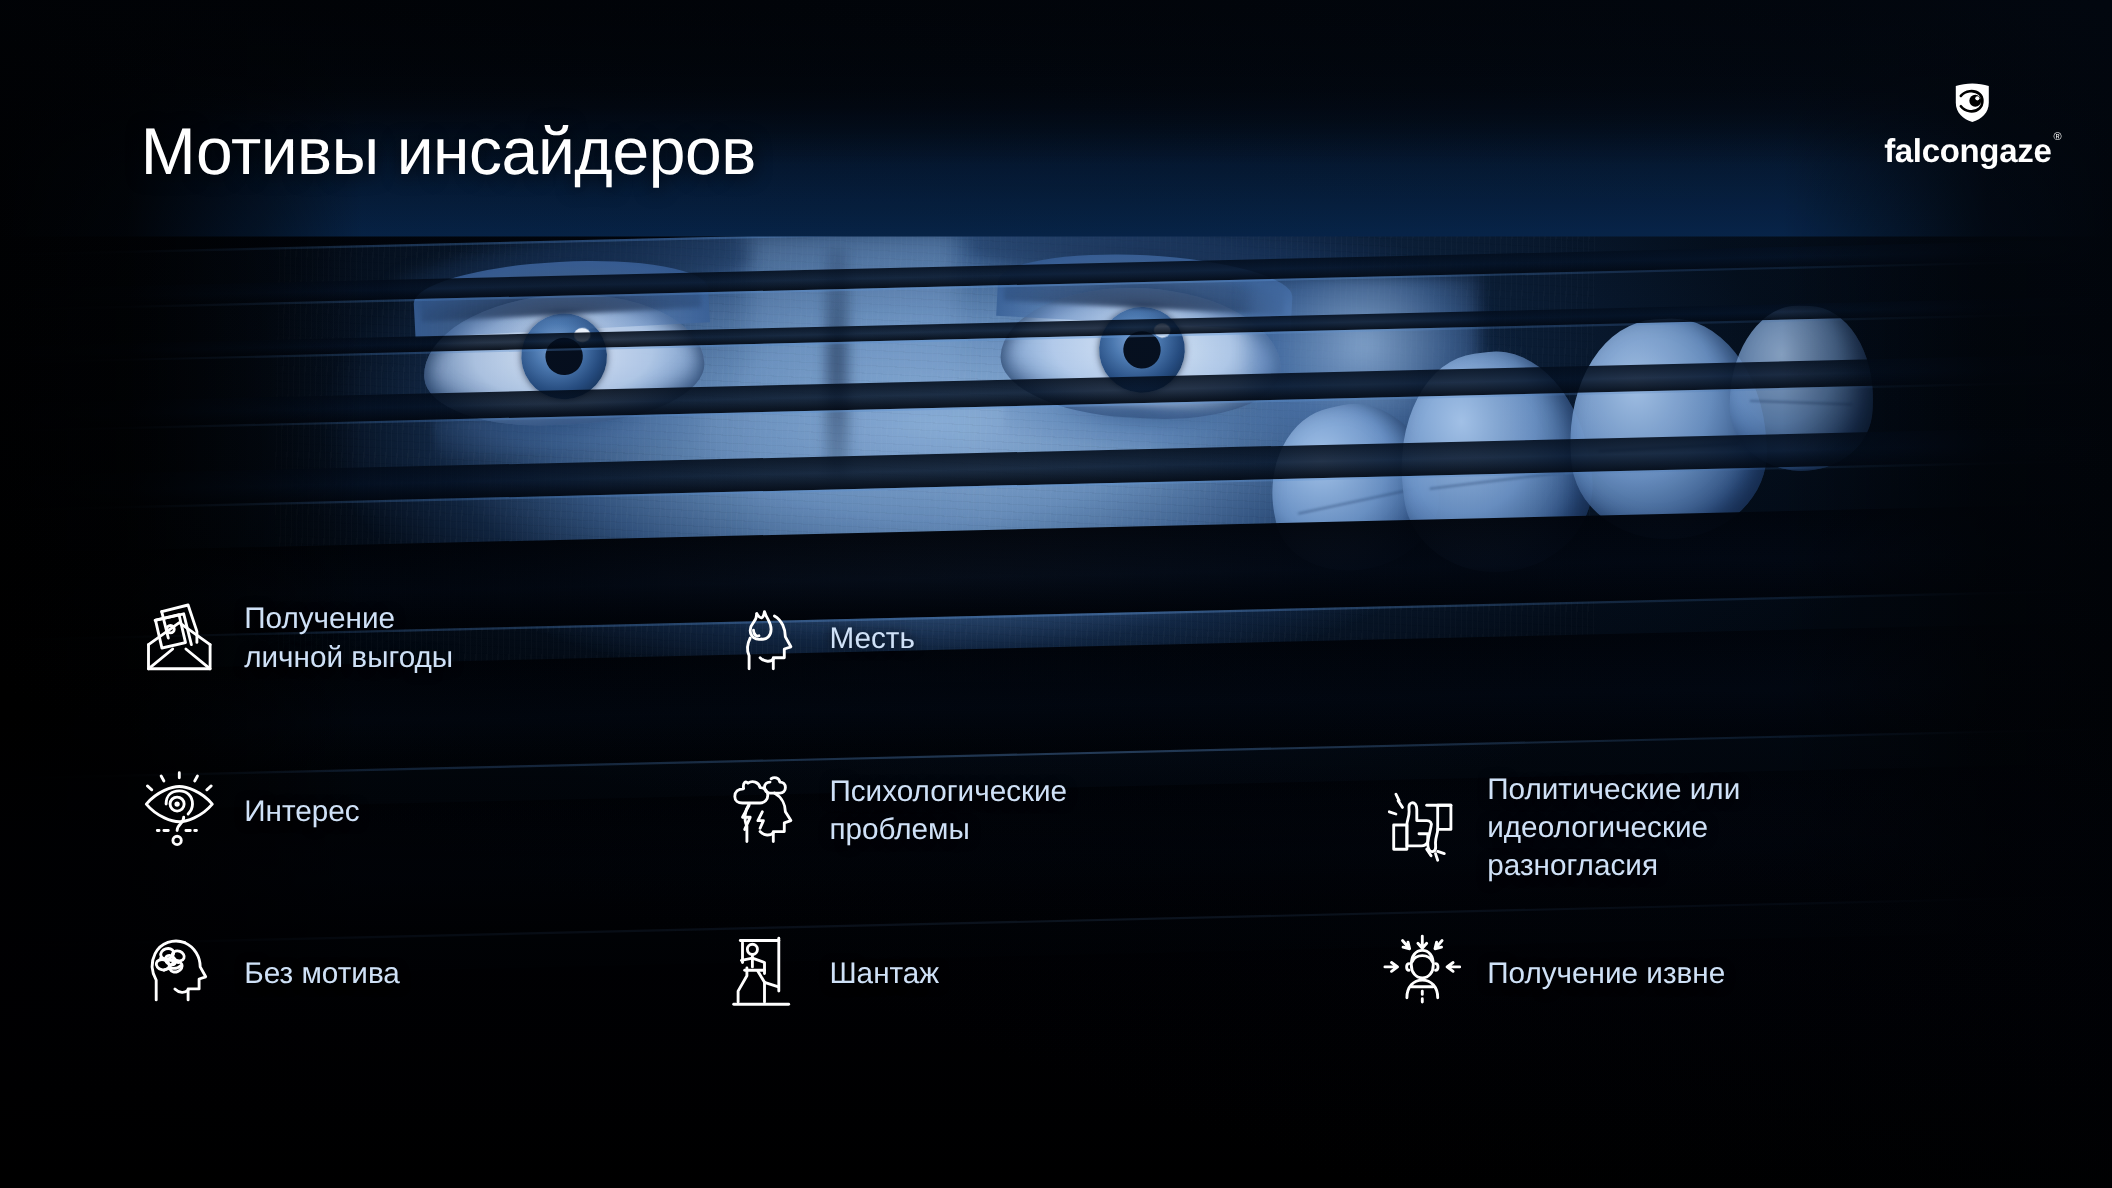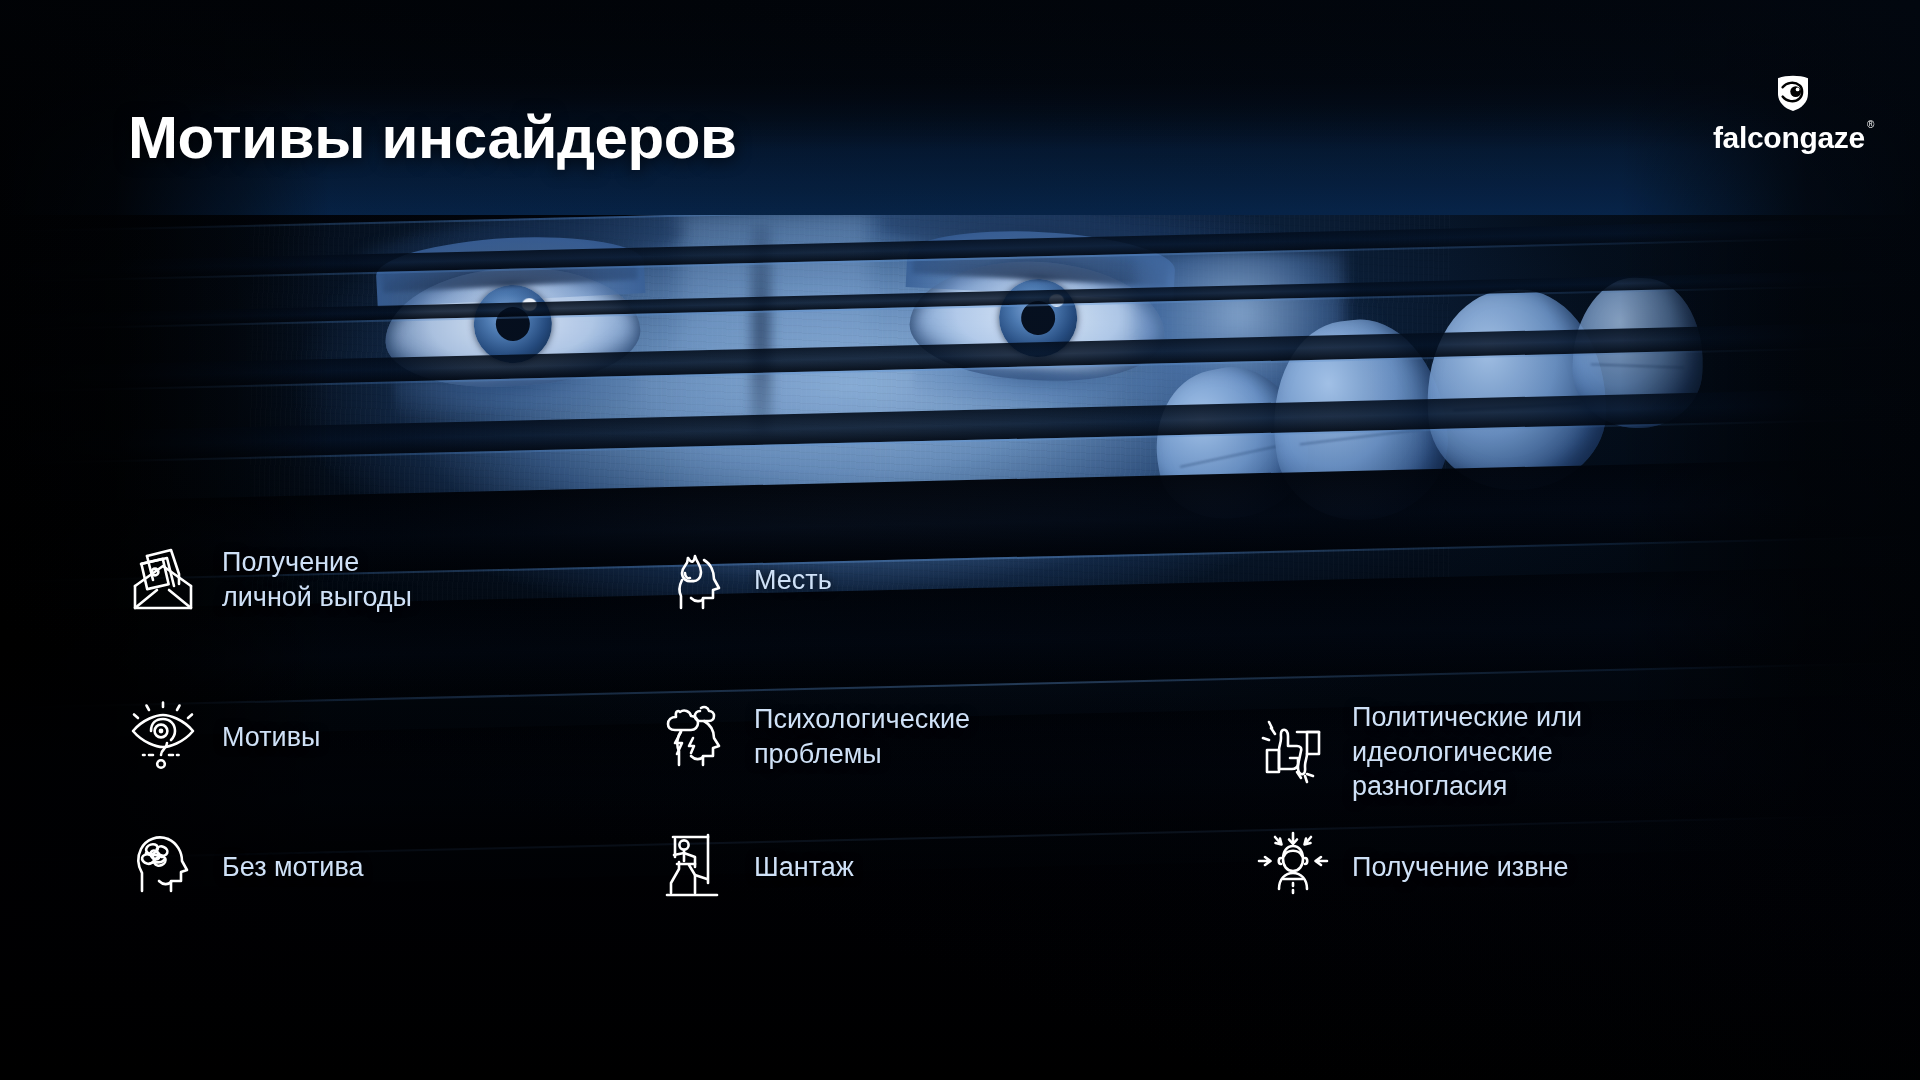--- a/index.html
+++ b/index.html
@@ -166,21 +166,21 @@
     position:absolute; inset:0;
     background:linear-gradient(200deg, rgba(8,28,60,.25) 0%, rgba(4,14,34,.12) 45%, rgba(0,0,0,0) 75%);
     mix-blend-mode:screen;
   }
 
   
   #content{ position:absolute; inset:0; z-index:5; }
 
   #page-title{
     position:absolute; left:128px; top:106px;
-    font-size:60px; font-weight:700; color:#ffffff;
+    font-size:60px; font-weight:400; color:#ffffff;
     letter-spacing:-0.4px; line-height:1.05; white-space:nowrap;
     text-shadow:0 2px 16px rgba(0,0,0,.8);
   }
 
   
   #brand{
     position:absolute; right:46px; top:74px;
     display:flex; align-items:center; gap:11px;flex-direction:column;
   }
   #brand .shield{ width:34px; height:38px; display:block; }
@@ -207,21 +207,21 @@
     color:#cfe1f7; text-shadow:0 1px 10px rgba(0,0,0,.85);
     white-space:pre-line;
   }
 
   
   .c1{ left:126px; }
   .c2{ left:658px; }
   .c3{ left:1256px; }
   .r1{ top:543px; }
   .r2{ top:700px; }
-  .r3{ top:830px; }
+  .r3{ top:848px; }
 </style>
 </head>
 <body>
 
 <div id="photo-stage">
   <div class="bg-base"></div>
   <div class="bg-base2"></div>
 
   <div class="face">
     <div class="skin"></div>
@@ -354,21 +354,21 @@
         <path d="M6 30 C16 18 30 14 36 14 C42 14 56 18 66 30 C56 42 42 46 36 46 C30 46 16 42 6 30 Z"></path>
         <path d="M24 30 C24 22 29 18 36 18 C43 18 48 23 48 30 C48 34 46 37 44 39"></path>
         <circle cx="34" cy="30" r="6.4"></circle>
         <circle cx="34" cy="30" r="2.4" fill="#ffffff" stroke="none"></circle>
         <path d="M36 6 L36 1.5 M22 9 L19.5 4.5 M50 9 L52.5 4.5 M11 17 L7 13.5 M61 17 L65 13.5"></path>
         <path d="M40 42 C40 48 34 48 34 54"></path>
         <circle cx="34" cy="63" r="3.8"></circle>
         <path d="M22 54 L26 54 M42 54 L46 54 M16 54 L17.6 54 M50 54 L51.6 54"></path>
       </svg>
     </span>
-    <span class="lbl">Мотивы</span>
+    <span class="lbl">Интерес</span>
   </div>
 
   <div class="motive c2 r2">
     <span class="ico">
       <svg viewBox="0 0 72 72" fill="none" stroke="#ffffff" stroke-width="2.6" stroke-linecap="round" stroke-linejoin="round">
         <path d="M17 16 C12 16 9 19 9 23 C9 27 12 29 16 29 L32 29 C36 29 39 26 39 22 C39 18 36 15 32 15 C31 10 25 8 21 11 C19 9 16 10 17 16 Z"></path>
         <path d="M41 10 C38 10 36 12 36 15 C36 18 38 20 41 20 L50 20 C53 20 55 18 55 15 C55 12 53 10 50 10 C49 6 45 5 42 7"></path>
         <path d="M45 20 C52 24 55 31 55 37 L60 45 L54 47 L54 55 L44 55 L44 64"></path>
         <path d="M22 30 C18 36 17 44 20 50 L20 64"></path>
         <path d="M32 55 C36 59 41 59 44 56"></path>

